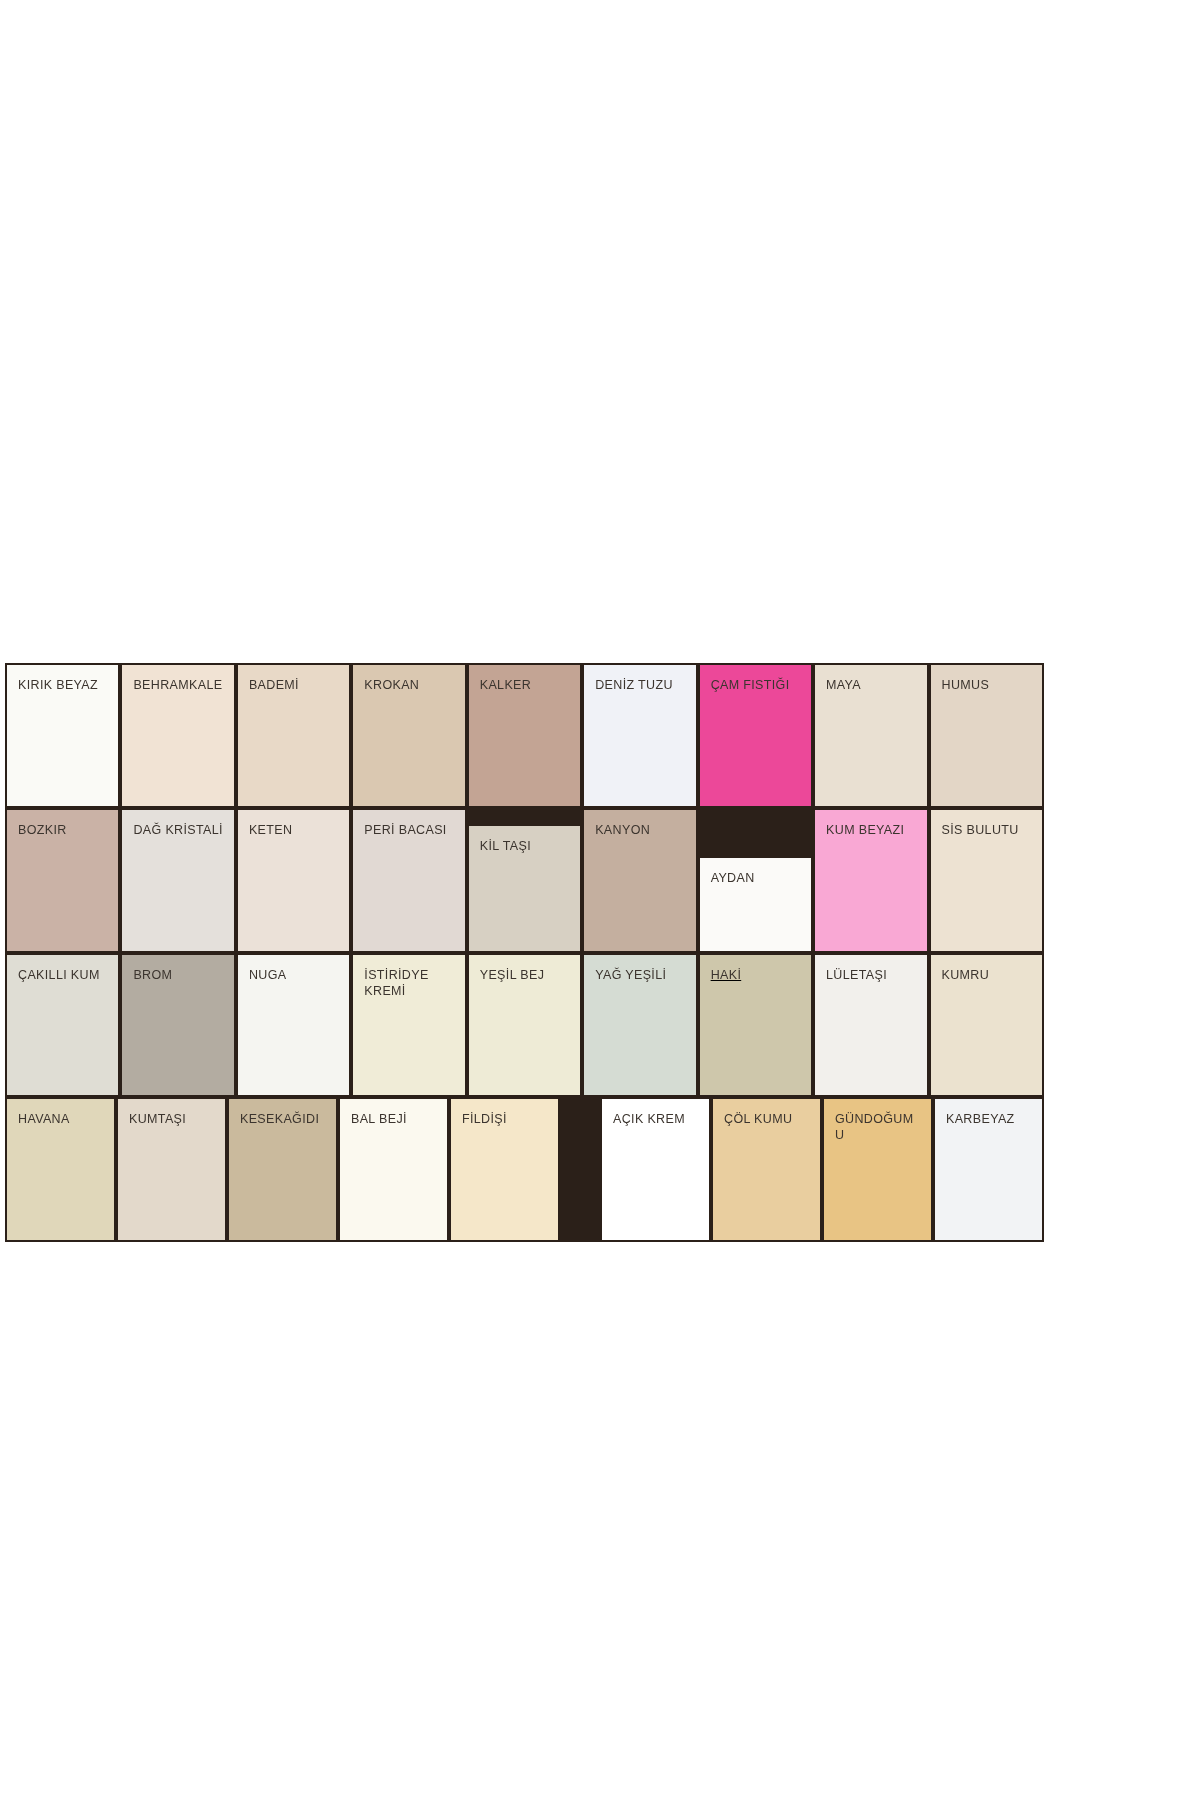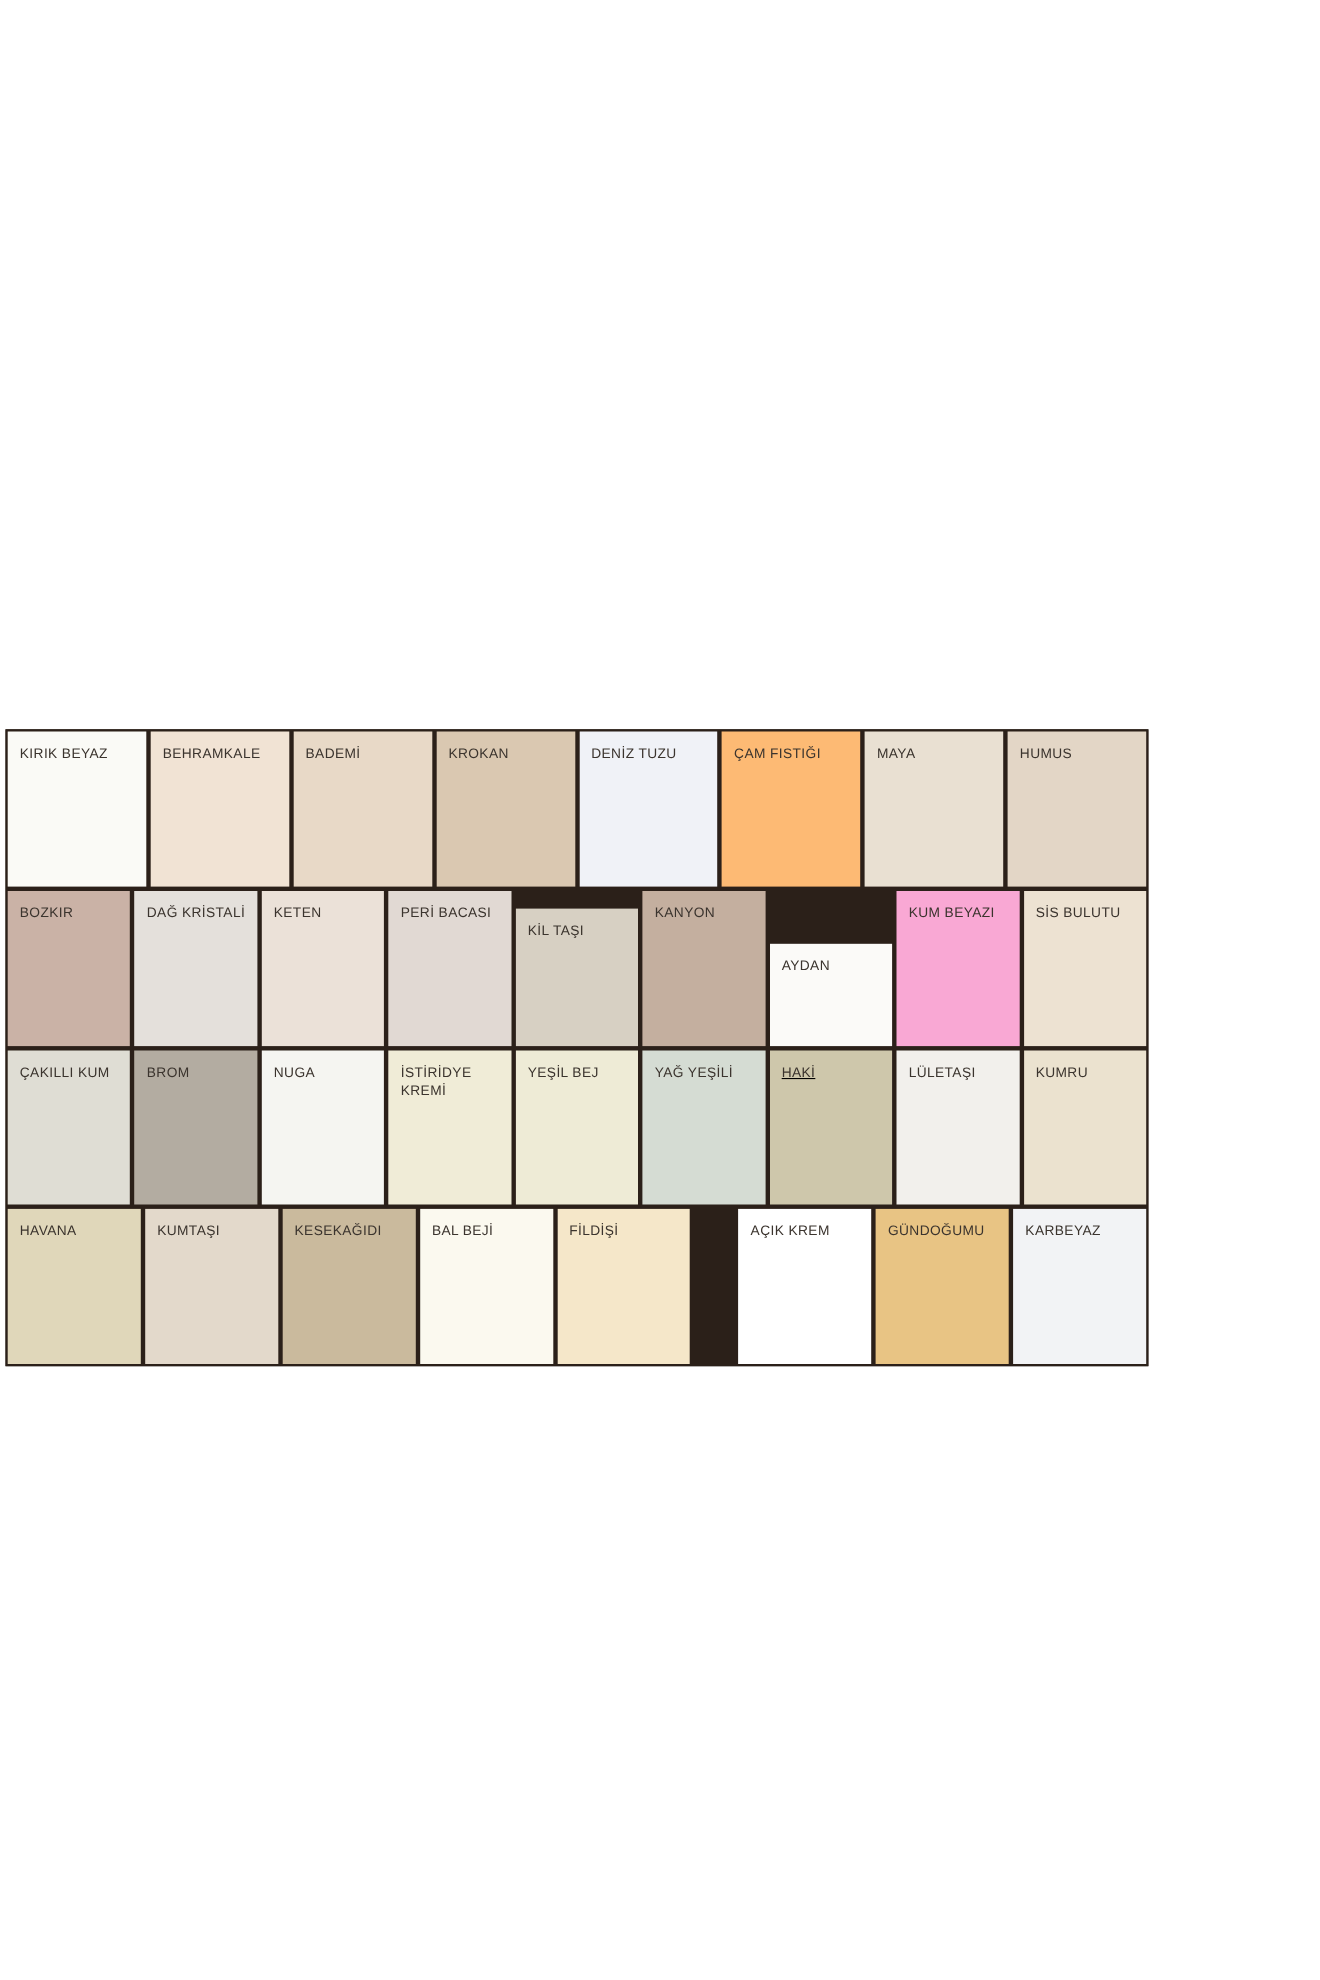--- a/index.html
+++ b/index.html
@@ -77,24 +77,27 @@
         </div>
         <div class="swatch" style="background-color: rgb(241, 227, 212);">
           <span class="swatch-label">BEHRAMKALE</span>
         </div>
         <div class="swatch" style="background-color: rgb(232, 217, 199);">
           <span class="swatch-label">BADEMİ</span>
         </div>
         <div class="swatch" style="background-color: rgb(218, 200, 177);">
           <span class="swatch-label">KROKAN</span>
         </div>
+        <div class="swatch" style="background-color: rgb(195, 164, 148);">
+          <span class="swatch-label">KALKER</span>
+        </div>
         <div class="swatch" style="background-color: rgb(240, 242, 247);">
           <span class="swatch-label">DENİZ TUZU</span>
         </div>
-        <div class="swatch" style="background-color: #fdba74;">
+        <div class="swatch" style="background-color: #ec4899;">
           <span class="swatch-label">ÇAM FISTIĞI</span>
         </div>
         <div class="swatch" style="background-color: rgb(233, 224, 210);">
           <span class="swatch-label">MAYA</span>
         </div>
         <div class="swatch" style="background-color: rgb(227, 214, 198);">
           <span class="swatch-label">HUMUS</span>
         </div>
       </div>
       <div class="palette-row">
@@ -167,20 +170,23 @@
         </div>
         <div class="swatch" style="background-color: rgb(251, 249, 239);">
           <span class="swatch-label">BAL BEJİ</span>
         </div>
         <div class="swatch" style="background-color: rgb(245, 231, 201);">
           <span class="swatch-label">FİLDİŞİ</span>
         </div>
         <div class="swatch" style="background-color: #ffffff; margin-left: 40px;">
           <span class="swatch-label">AÇIK KREM</span>
         </div>
+        <div class="swatch" style="background-color: rgb(233, 206, 159);">
+          <span class="swatch-label">ÇÖL KUMU</span>
+        </div>
         <div class="swatch" style="background-color: rgb(232, 196, 132);">
           <span class="swatch-label">GÜNDOĞUMU</span>
         </div>
         <div class="swatch" style="background-color: rgb(242, 243, 245);">
           <span class="swatch-label">KARBEYAZ</span>
         </div>
       </div>
     </div>
 </div>
 

